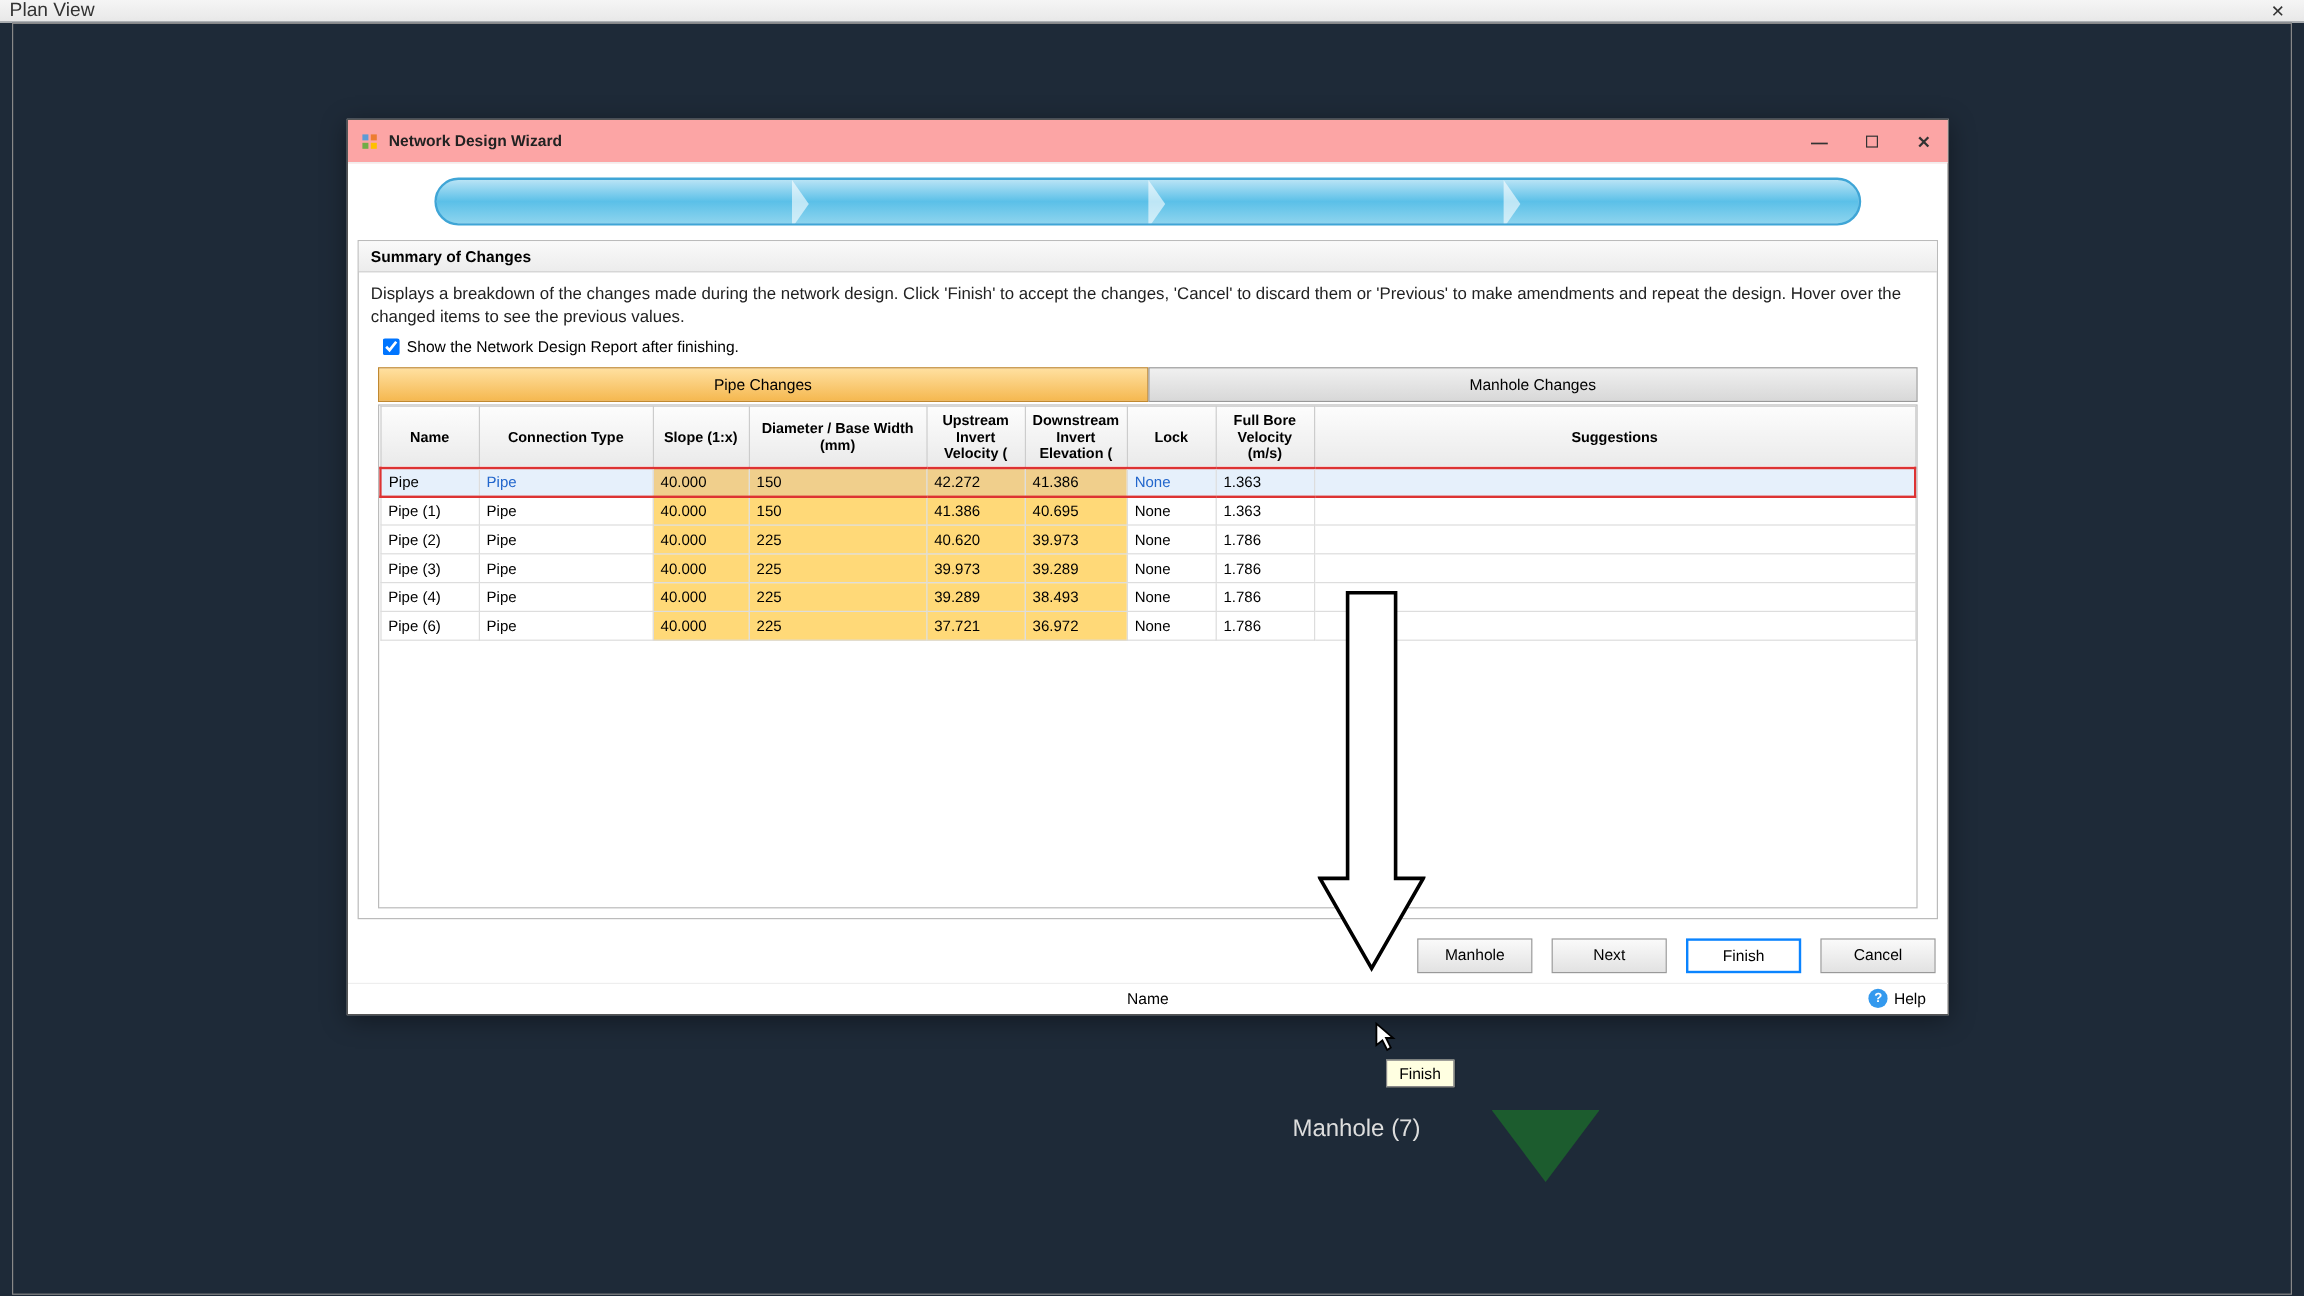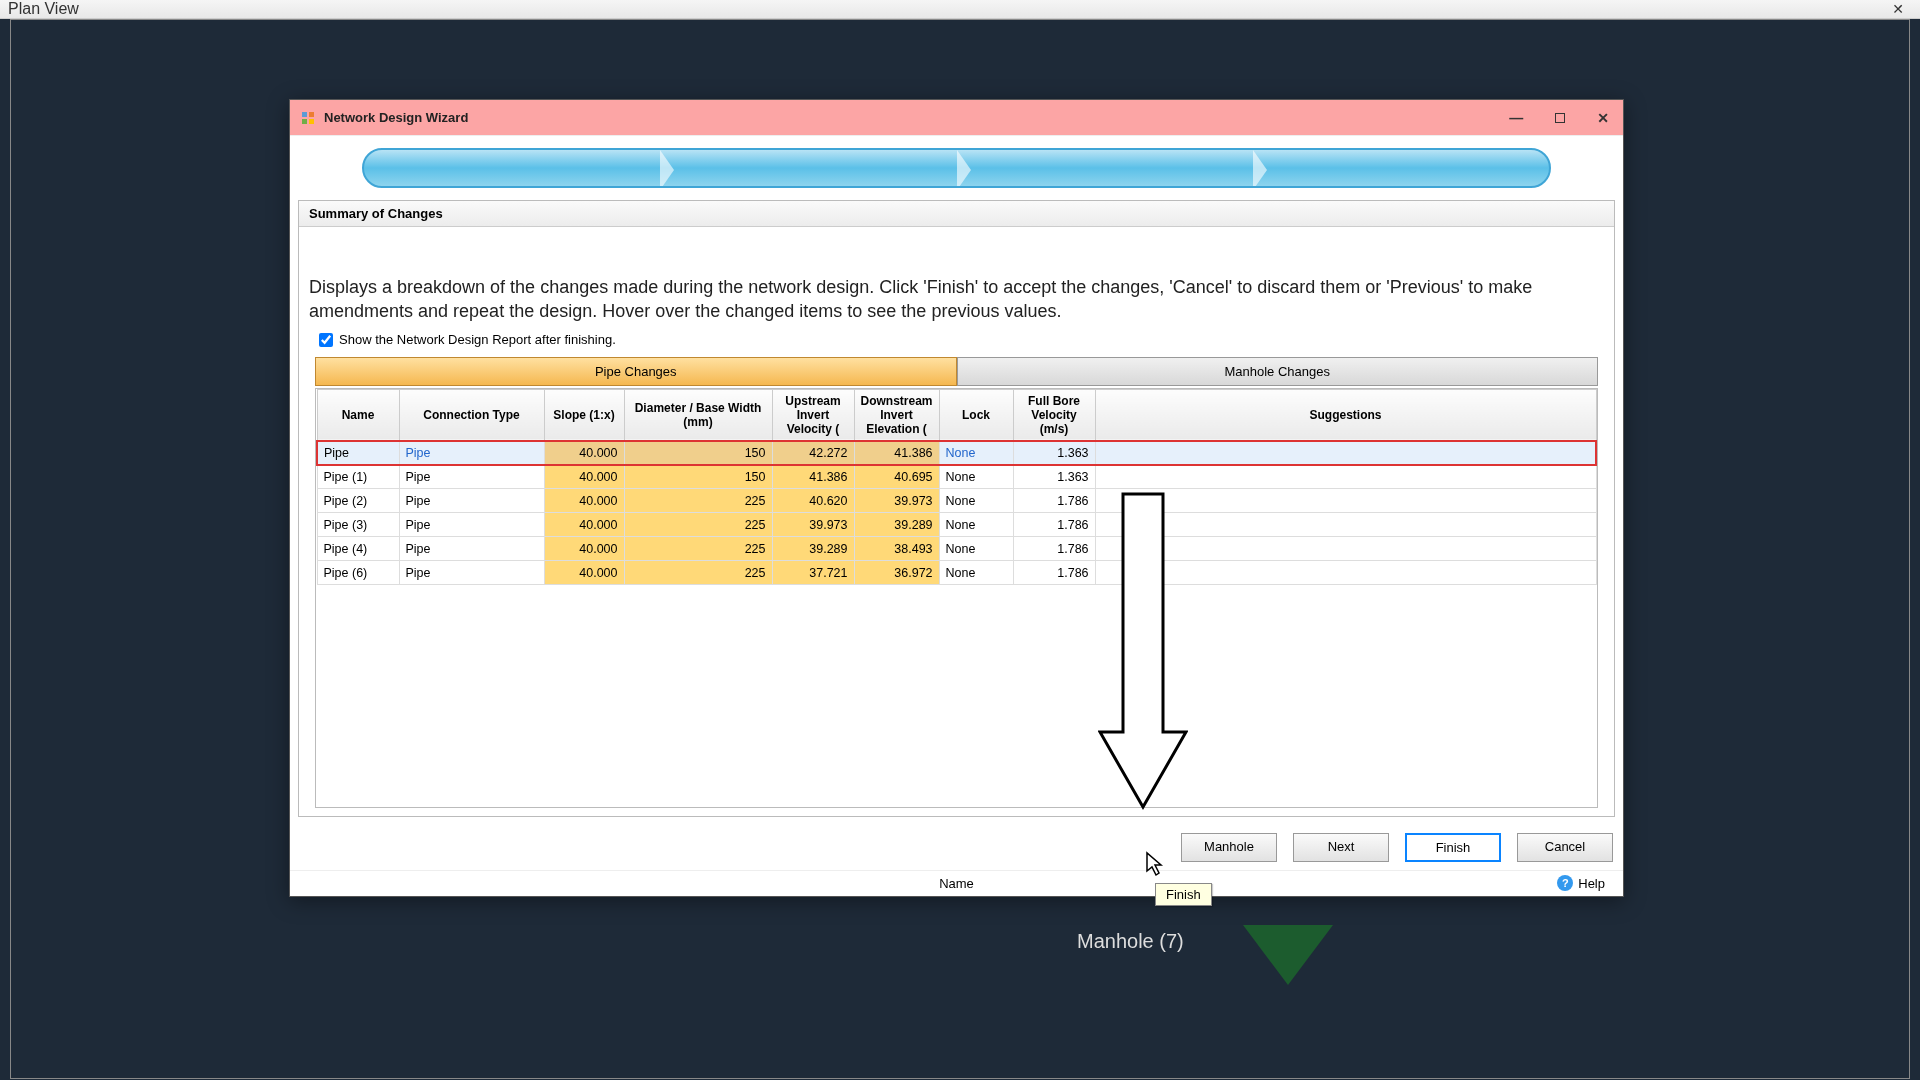--- a/index.html
+++ b/index.html
@@ -126,24 +126,23 @@
     }
     .section-header {
       background: linear-gradient(#fafafa, #ececec);
       border-bottom: 1px solid #ccc;
       padding: 5px 10px;
       font-weight: bold;
       font-size: 13px;
     }
     .description {
       padding: 8px 10px 4px 10px;
-      font-size: 18px;
+      font-size: 14px;
       line-height: 1.35;
       color: #222;
-      margin-top: 40px;
     }
     .checkbox-row {
       padding: 4px 20px 10px 20px;
       display: flex;
       align-items: flex-end;
       gap: 6px;
       font-size: 13px;
     }
     .checkbox-row input { width: 14px; height: 14px; }
     
@@ -188,21 +187,21 @@
       font-weight: bold;
       text-align: center;
       vertical-align: middle;
       font-size: 12px;
     }
     td {
       border: 1px solid #ddd;
       padding: 3px 6px;
       height: 24px;
     }
-    td.num { text-align: right; }
+    td.num { }
     td.hl { background: #ffd978; }
     tr.selected td { background: #e6f0fb; }
     tr.selected td.hl { background: #f0cf8c; }
     tr.red-outline td {
       border-top: 2px solid #d33;
       border-bottom: 2px solid #d33;
     }
     tr.red-outline td:first-child { border-left: 2px solid #d33; }
     tr.red-outline td:last-child { border-right: 2px solid #d33; }
     tr.selected .blue-text { color: #2266cc; }

